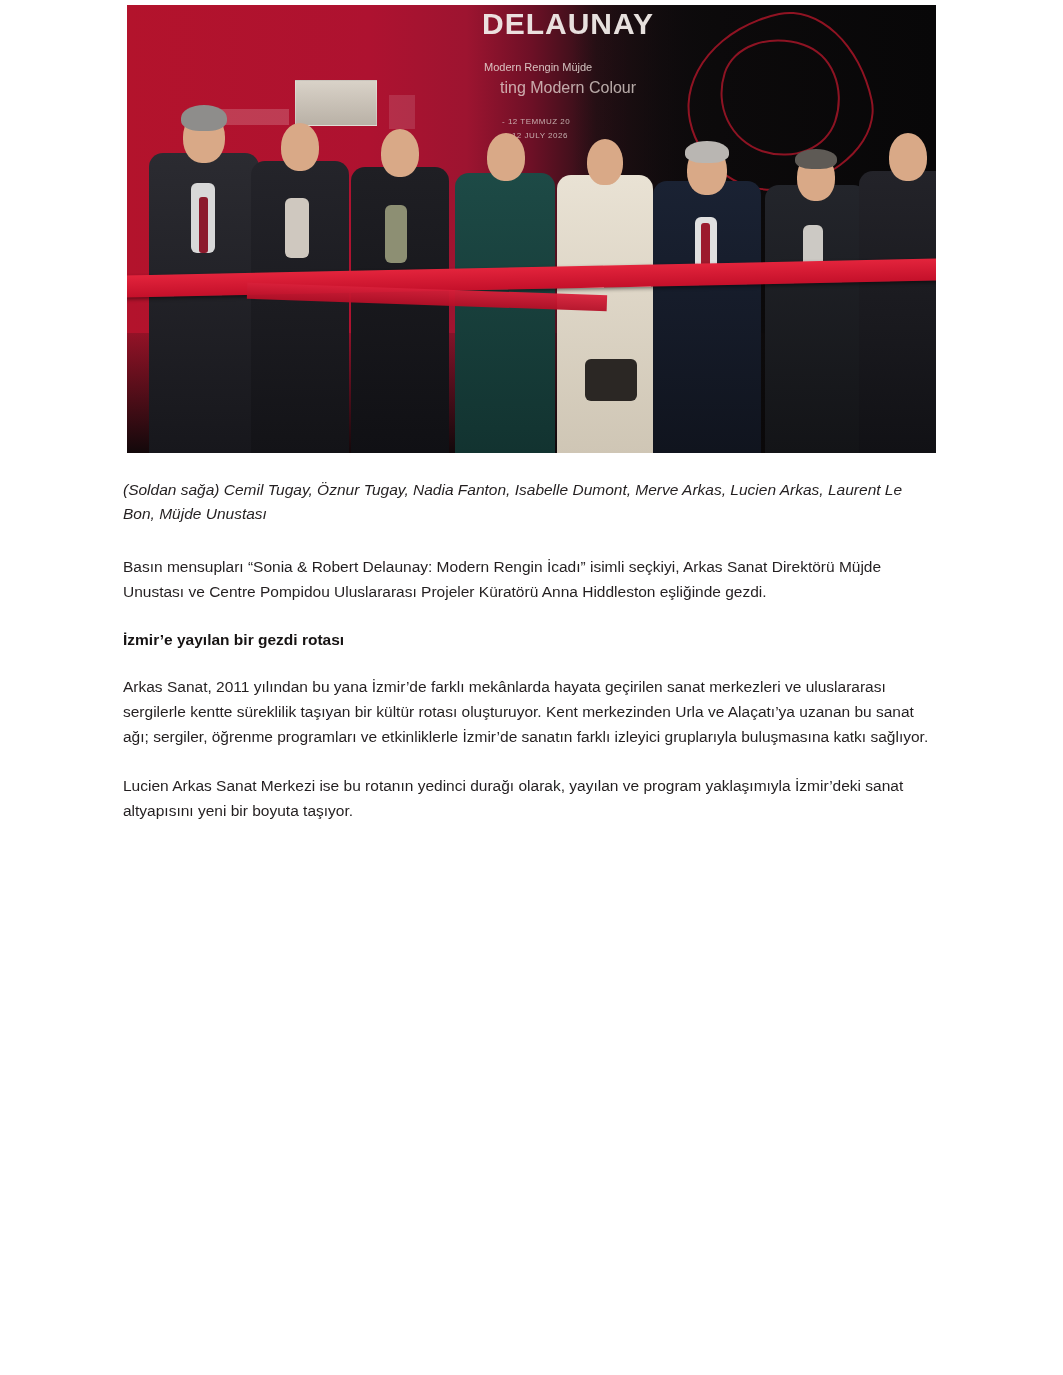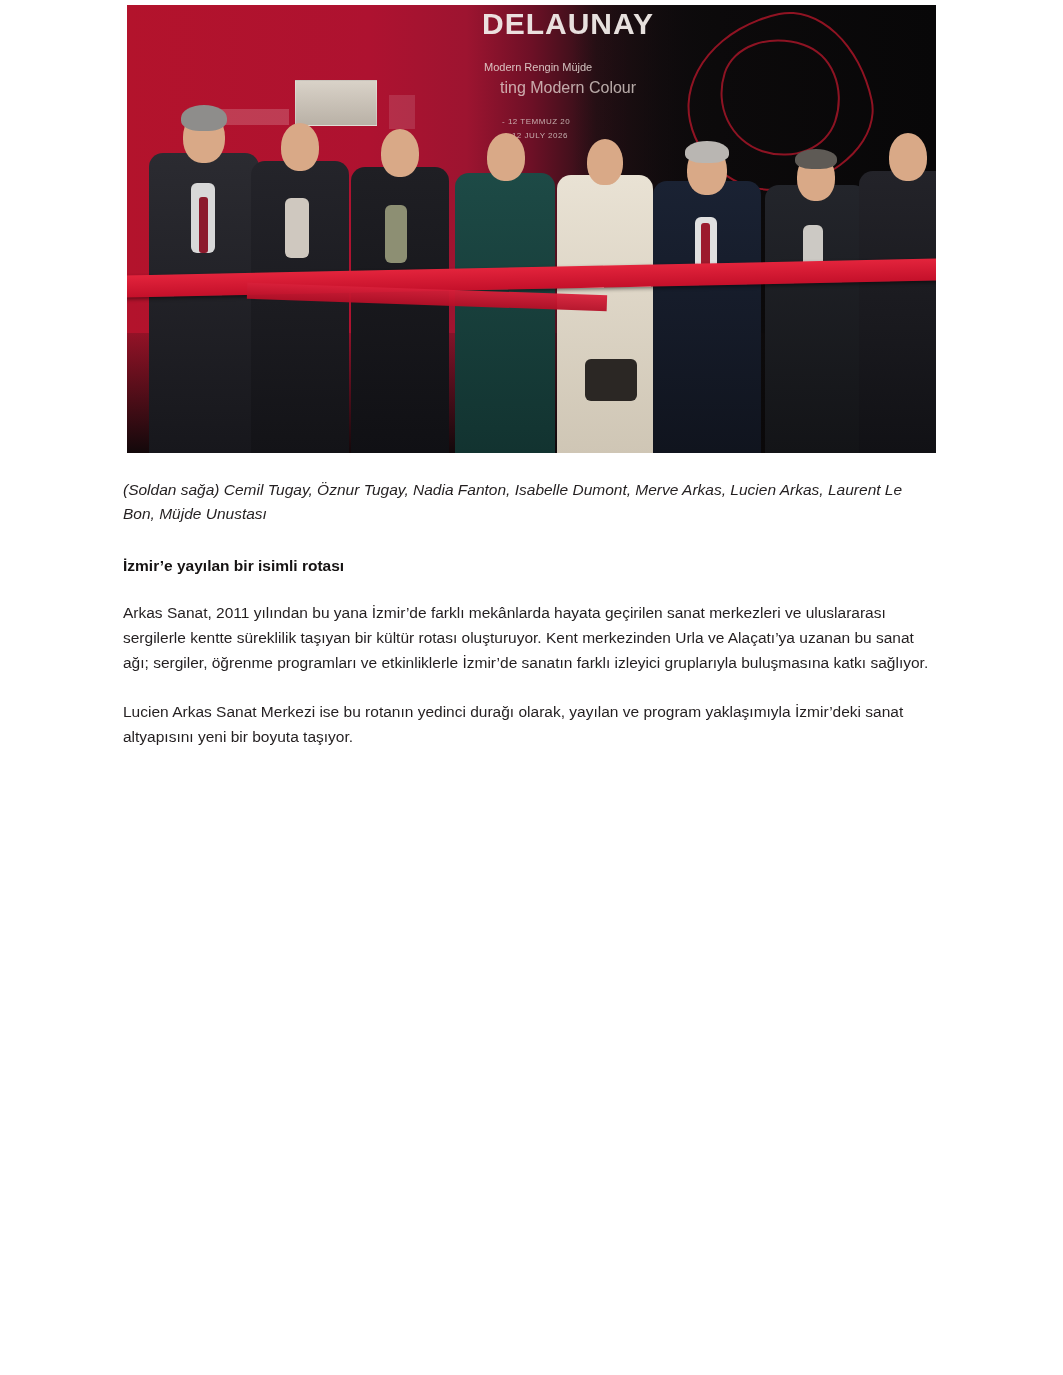--- a/index.html
+++ b/index.html
@@ -284,18 +284,19 @@
       </div>
 
     </div>
 
     <div class="ribbon"></div>
     <div class="ribbon-tail"></div>
   </div>
 
   <div class="content">
     <p class="caption">(Soldan sağa) Cemil Tugay, Öznur Tugay, Nadia Fanton, Isabelle Dumont, Merve Arkas, Lucien Arkas, Laurent Le Bon, Müjde Unustası</p>
-    <h3 class="subhead">İzmir’e yayılan bir isimli rotası</h3>
+    <p>Basın mensupları “Sonia &amp; Robert Delaunay: Modern Rengin İcadı” isimli seçkiyi, Arkas Sanat Direktörü Müjde Unustası ve Centre Pompidou Uluslararası Projeler Küratörü Anna Hiddleston eşliğinde gezdi.</p>
+    <h3 class="subhead">İzmir’e yayılan bir gezdi rotası</h3>
     <p>Arkas Sanat, 2011 yılından bu yana İzmir’de farklı mekânlarda hayata geçirilen sanat merkezleri ve uluslararası sergilerle kentte süreklilik taşıyan bir kültür rotası oluşturuyor. Kent merkezinden Urla ve Alaçatı’ya uzanan bu sanat ağı; sergiler, öğrenme programları ve etkinliklerle İzmir’de sanatın farklı izleyici gruplarıyla buluşmasına katkı sağlıyor.</p>
     <p>Lucien Arkas Sanat Merkezi ise bu rotanın yedinci durağı olarak, yayılan ve program yaklaşımıyla İzmir’deki sanat altyapısını yeni bir boyuta taşıyor.</p>
   </div>
 
 </div>
 
 </body></html>

